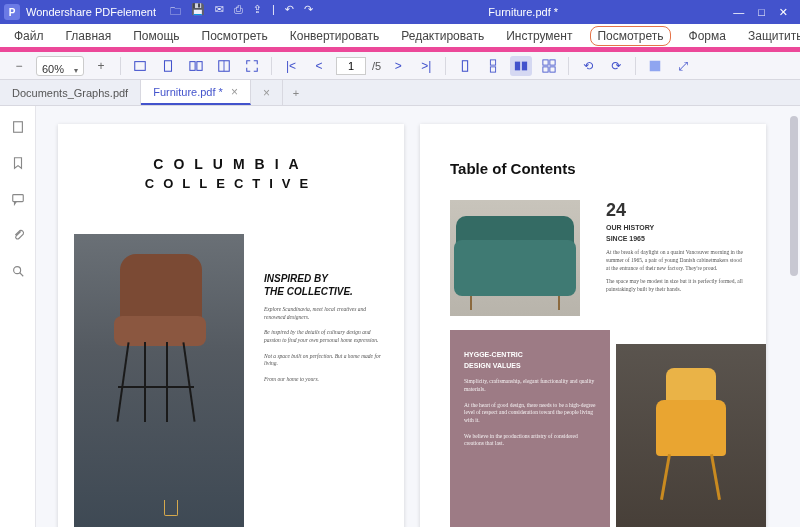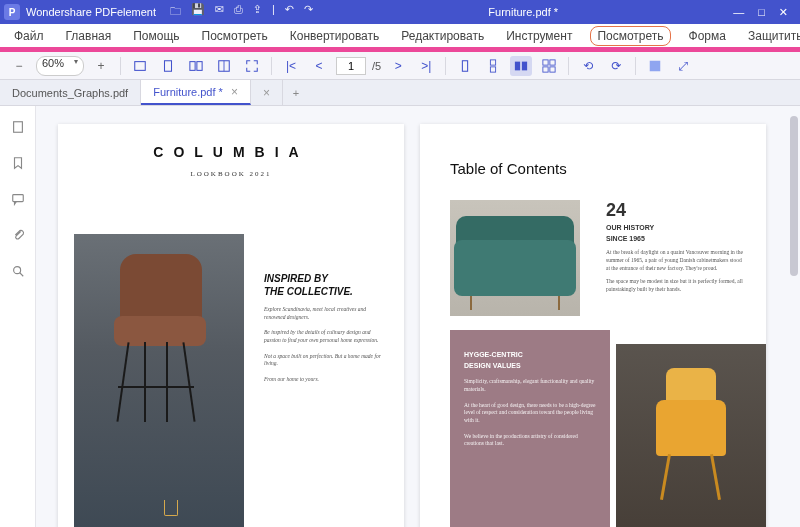--- a/index.html
+++ b/index.html
@@ -13,55 +13,55 @@
 .titlebar .win-controls { display: flex; gap: 14px; padding-right: 8px; }
 .titlebar .win-controls span { cursor: pointer; }
 .menubar { height: 28px; background: #fff; border-bottom: 5px solid #ec4899; display: flex; align-items: center; padding: 0 10px; gap: 14px; font-size: 12px; color: #444; }
 .menubar .menu-item { cursor: pointer; padding: 4px 4px; }
 .menubar .menu-item.highlighted { border: 1.5px solid #e57348; border-radius: 8px; padding: 2px 6px; }
 .menubar .spacer { flex: 1; }
 .toolbar { height: 28px; background: #f5f5fa; border-bottom: 1px solid #d8d8e0; display: flex; align-items: center; padding: 0 8px; gap: 6px; }
 .toolbar .tb { width: 22px; height: 20px; display: flex; align-items: center; justify-content: center; cursor: pointer; color: #4353cc; border-radius: 3px; }
 .toolbar .tb.plain { color: #666; }
 .toolbar .tb.active { background: #d5d8f2; }
-.toolbar .zoom { display: flex; align-items: flex-start; border: 1px solid #ccc; border-radius: 9px; height: 20px; background: #fff; }
+.toolbar .zoom { display: flex; align-items: flex-end; border: 1px solid #ccc; border-radius: 3px; height: 20px; background: #fff; }
 .toolbar .zoom span { padding: 0 5px; font-size: 11px; }
 .toolbar .sep { width: 1px; height: 18px; background: #d8d8e0; margin: 0 2px; }
 .toolbar .page-input { width: 30px; height: 18px; border: 1px solid #ccc; text-align: center; font-size: 11px; }
 .toolbar .page-total { font-size: 11px; color: #555; }
 .tabs { height: 26px; background: #eceef5; border-bottom: 1px solid #d8d8e0; display: flex; align-items: stretch; font-size: 11px; }
 .tabs .tab { padding: 0 12px; display: flex; align-items: center; gap: 8px; border-right: 1px solid #d8d8e0; cursor: pointer; color: #555; }
 .tabs .tab.active { background: #fff; color: #4353cc; border-bottom: 2px solid #4353cc; }
 .tabs .tab .close { color: #999; font-size: 12px; }
 .tabs .add-tab { width: 26px; display: flex; align-items: center; justify-content: center; color: #888; cursor: pointer; }
 .main { flex: 1; display: flex; overflow: hidden; }
 .side-rail { width: 36px; background: #fff; border-right: 1px solid #e5e5ea; display: flex; flex-direction: column; align-items: center; padding-top: 12px; gap: 18px; }
 .side-rail .ri { width: 18px; height: 18px; color: #888; cursor: pointer; display: flex; align-items: center; justify-content: center; }
 .canvas { flex: 1; background: #f6f7fb; overflow: auto; position: relative; padding: 18px 22px; }
 .spread { display: flex; gap: 16px; }
 .page { background: #fff; box-shadow: 0 1px 4px rgba(0,0,0,0.15); width: 346px; height: 420px; position: relative; overflow: hidden; }
-.p1 .title-block { position: absolute; top: 20px; left: 0; right: 0; text-align: center; }
+.p1 .title-block { position: absolute; top: 32px; left: 0; right: 0; text-align: center; }
 .p1 .title-block .t1 { letter-spacing: 10px; font-weight: 700; font-size: 14px; color: #111; }
 .p1 .title-block .t2 { letter-spacing: 9px; font-weight: 700; font-size: 13px; color: #111; margin-top: 4px; }
 .p1 .title-block .sub { font-size: 7px; letter-spacing: 2px; color: #333; margin-top: 10px; font-family: Georgia, serif; }
 .p1 .insp { position: absolute; right: 20px; top: 148px; width: 120px; font-style: italic; }
 .p1 .insp .h { font-size: 10px; font-weight: 700; color: #111; line-height: 1.3; }
 .p1 .insp p { font-size: 5.5px; color: #555; margin-top: 8px; line-height: 1.4; font-family: Georgia, serif; }
 .p1 .chair-img { position: absolute; left: 16px; top: 110px; width: 170px; height: 296px; background: linear-gradient(180deg, #6a7076 0%, #545a61 40%, #3e4954 100%); overflow: hidden; }
 .p1 .chair { position: absolute; width: 120px; height: 170px; left: 26px; top: 20px; }
 .p1 .chair .back { position: absolute; width: 82px; height: 78px; left: 20px; top: 0; background: #7b4a34; border-radius: 16px 16px 8px 8px; }
 .p1 .chair .seat { position: absolute; width: 92px; height: 30px; left: 14px; top: 62px; background: #8b5740; border-radius: 8px; }
 .p1 .chair .leg { position: absolute; width: 2px; height: 80px; background: #1a1a1a; top: 88px; }
 .p1 .chair .leg.l1 { left: 22px; transform: rotate(8deg); }
 .p1 .chair .leg.l2 { left: 44px; }
 .p1 .chair .leg.l3 { left: 66px; }
 .p1 .chair .leg.l4 { left: 88px; transform: rotate(-8deg); }
 .p1 .chair .ring { position: absolute; width: 76px; height: 1.5px; background: #1a1a1a; left: 18px; top: 132px; }
 .p1 .h-icon { position: absolute; left: 90px; bottom: 14px; width: 14px; height: 16px; border: 1.2px solid #d6a94d; border-top: none; border-radius: 0 0 2px 2px; }
-.p2 .toc-h { position: absolute; top: 36px; left: 30px; font-size: 15px; font-weight: 400; color: #111; }
+.p2 .toc-h { position: absolute; top: 36px; left: 30px; font-size: 15px; font-weight: 700; color: #111; }
 .p2 .sofa { position: absolute; left: 30px; top: 76px; width: 130px; height: 116px; background: linear-gradient(#c8c4bb,#b8b4ab); overflow: hidden; }
 .p2 .sofa .cushion { position: absolute; bottom: 20px; left: 4px; width: 122px; height: 56px; background: #3f7a73; border-radius: 8px; }
 .p2 .sofa .back2 { position: absolute; bottom: 60px; left: 6px; width: 118px; height: 40px; background: #346b64; border-radius: 10px 10px 4px 4px; }
 .p2 .sofa .sleg { position: absolute; bottom: 6px; width: 2px; height: 14px; background: #8b6a3f; }
 .p2 .sofa .sleg.a { left: 20px; }
 .p2 .sofa .sleg.b { left: 108px; }
 .p2 .hist { position: absolute; right: 20px; top: 76px; width: 140px; }
 .p2 .hist .n { font-size: 18px; font-weight: 700; }
 .p2 .hist .hh { font-size: 7px; font-weight: 700; line-height: 1.3; margin-top: 2px; }
 .p2 .hist p { font-size: 5.5px; color: #555; margin-top: 6px; line-height: 1.4; font-family: Georgia, serif; }
@@ -246,21 +246,21 @@
         </svg>
       </div>
   </div>
 
   <div class="canvas">
     <div class="spread">
 
       <div class="page p1">
         <div class="title-block">
           <div class="t1">COLUMBIA</div>
-          <div class="sub">LOOKBOOK 2021</div>
+          <div class="t2">COLLECTIVE</div>
         </div>
         <div class="chair-img">
           <div class="chair">
             <div class="back"></div>
               <div class="seat"></div>
             <div class="leg l1"></div>
               <div class="leg l2"></div>
               <div class="leg l3"></div>
               <div class="leg l4"></div>
             <div class="ring"></div>

